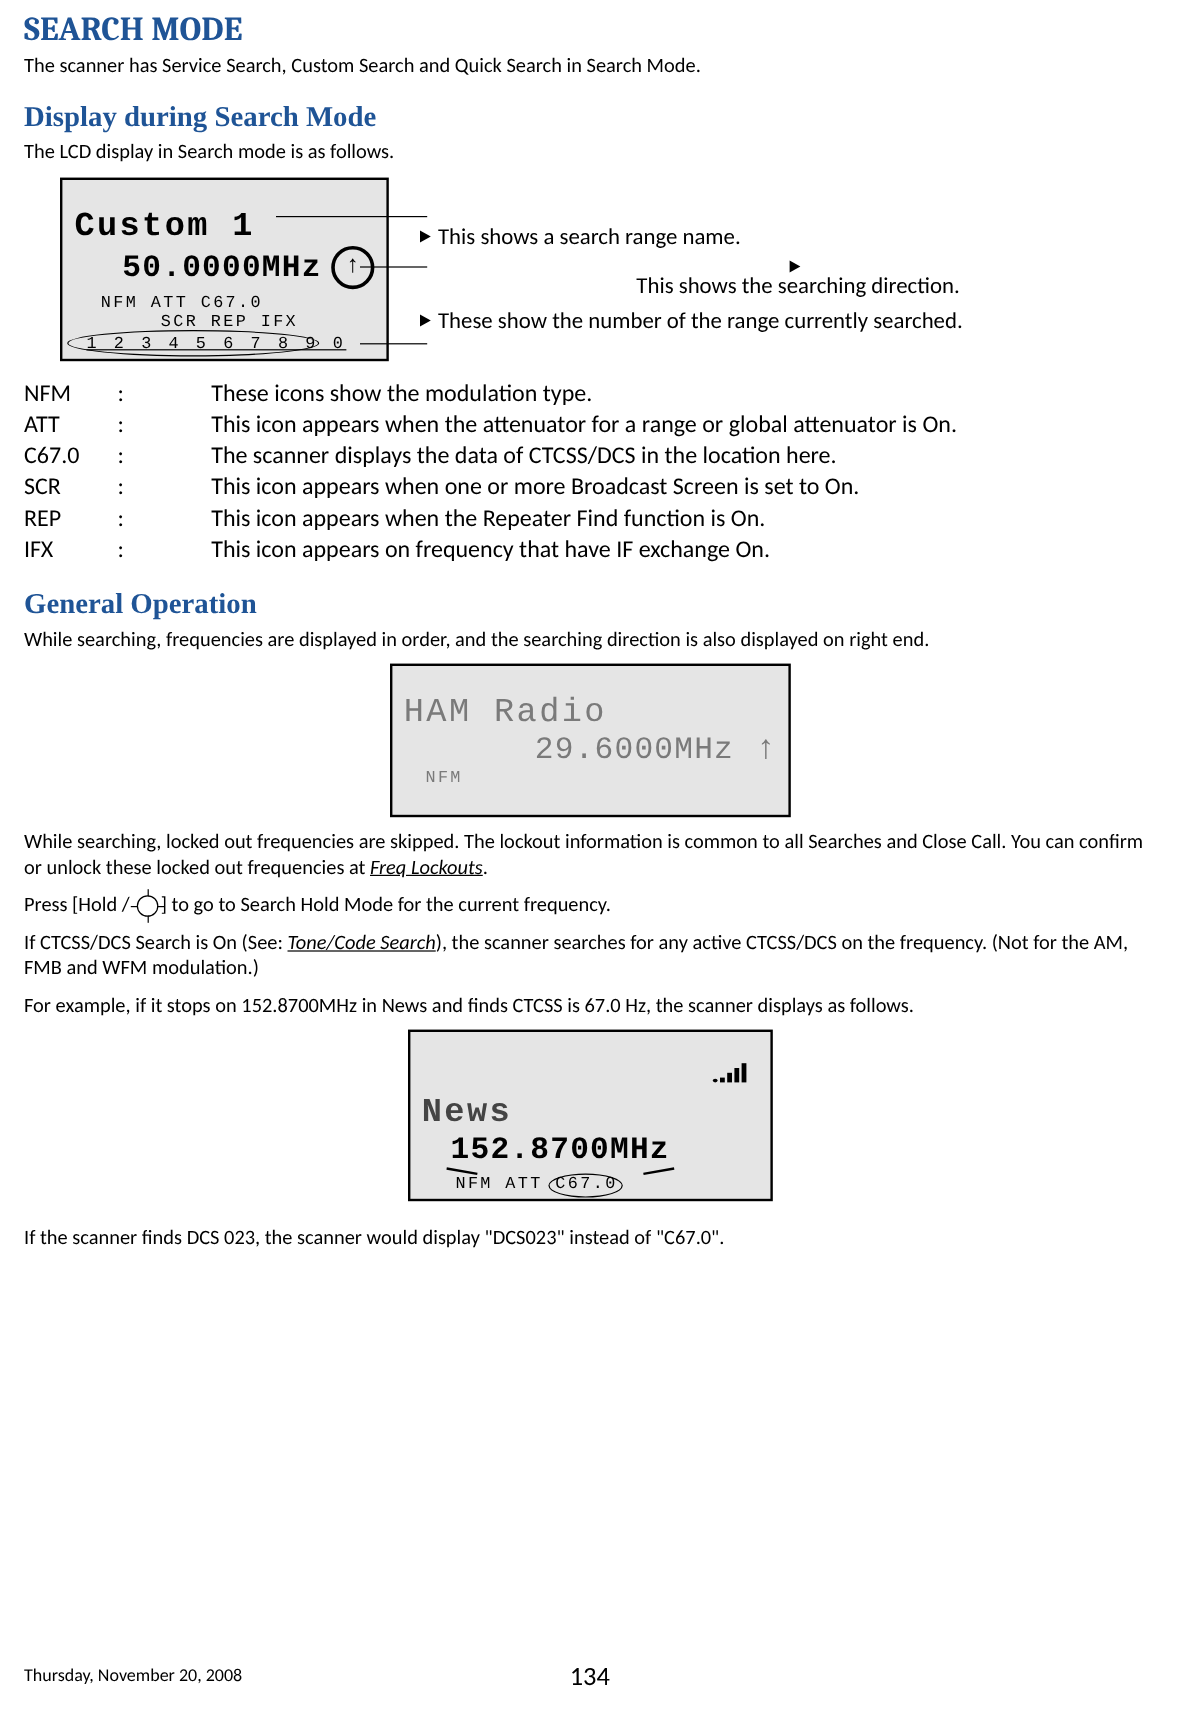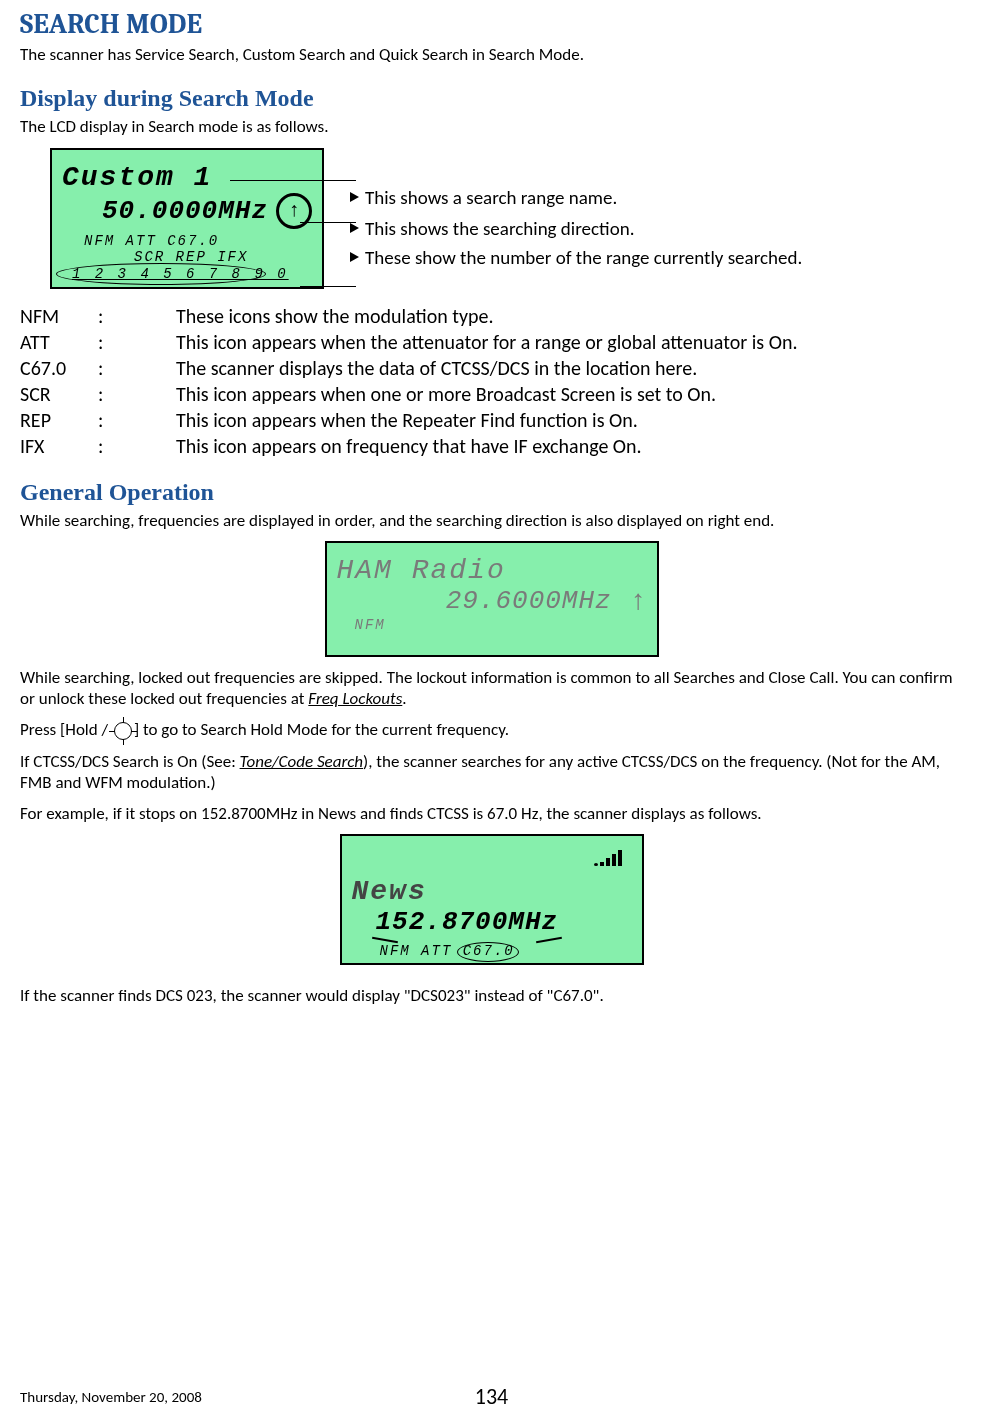--- a/index.html
+++ b/index.html
@@ -29,26 +29,25 @@
     color: #1f5496;
     font-family: Liberation Serif, serif;
     font-weight: bold;
     font-size: 24px;
     margin: 20px 0 4px 0;
   }
   p, .para { font-size: 17px; line-height: 1.25; margin: 4px 0 10px 0; }
 
   .lcd {
     border: 2px solid #000;
-    padding: 12px 10px 4px 10px;
+    padding: 24px 10px 4px 10px;
     display: inline-block;
     font-family: "Courier New", monospace;
-    background: #86efac;
+    background: #e5e5e5;
     text-align: left;
-    font-style: italic;
   }
   .lcd .l1 { font-size: 28px; letter-spacing: 2px; font-weight: 500; color:#7a7a7a;}
   .lcd .l1b { font-size: 28px; letter-spacing: 2px; font-weight: 700; }
   .lcd .l2 { font-size: 26px; letter-spacing: 1px; font-weight: 700; }
   .lcd .l2g { font-size: 26px; letter-spacing: 1px; font-weight: 500; color:#7a7a7a;}
   .lcd .sm { font-size: 14px; letter-spacing: 2px; }
   .lcd .sm2 { font-size: 14px; letter-spacing: 3px; }
   .row-flex { display: flex; align-items: center; gap: 8px; justify-content: flex-end; }
   .arrow-circle {
     display: inline-flex; align-items: center; justify-content: center;
@@ -59,21 +58,21 @@
 
   .diagram-wrap { position: relative; padding-left: 30px; margin-top: 8px; }
   .diagram-annos { position: absolute; top: 0; left: 330px; width: 630px; }
   .anno-line { display: flex; align-items: center; font-size: 19px; }
   .anno-arrow {
     display: inline-block; width: 0; height: 0;
     border-top: 5px solid transparent; border-bottom: 5px solid transparent;
     border-left: 9px solid #000; margin-right: 6px;
   }
   .anno1 { margin-top: 38px; }
-  .anno2 { margin-top: 8px; }
+  .anno2 { margin-top: 8px; flex-direction: column; }
   .anno3 { margin-top: 6px; }
 
   .connector {
     position: absolute; height: 1px; background: #000;
   }
 
   table.defs { border-collapse: collapse; margin-top: 14px; font-size: 20px; }
   table.defs td { padding: 1px 8px 1px 0; vertical-align: top; }
   table.defs td.key { width: 70px; }
   table.defs td.colon { width: 70px; text-align: left; }

